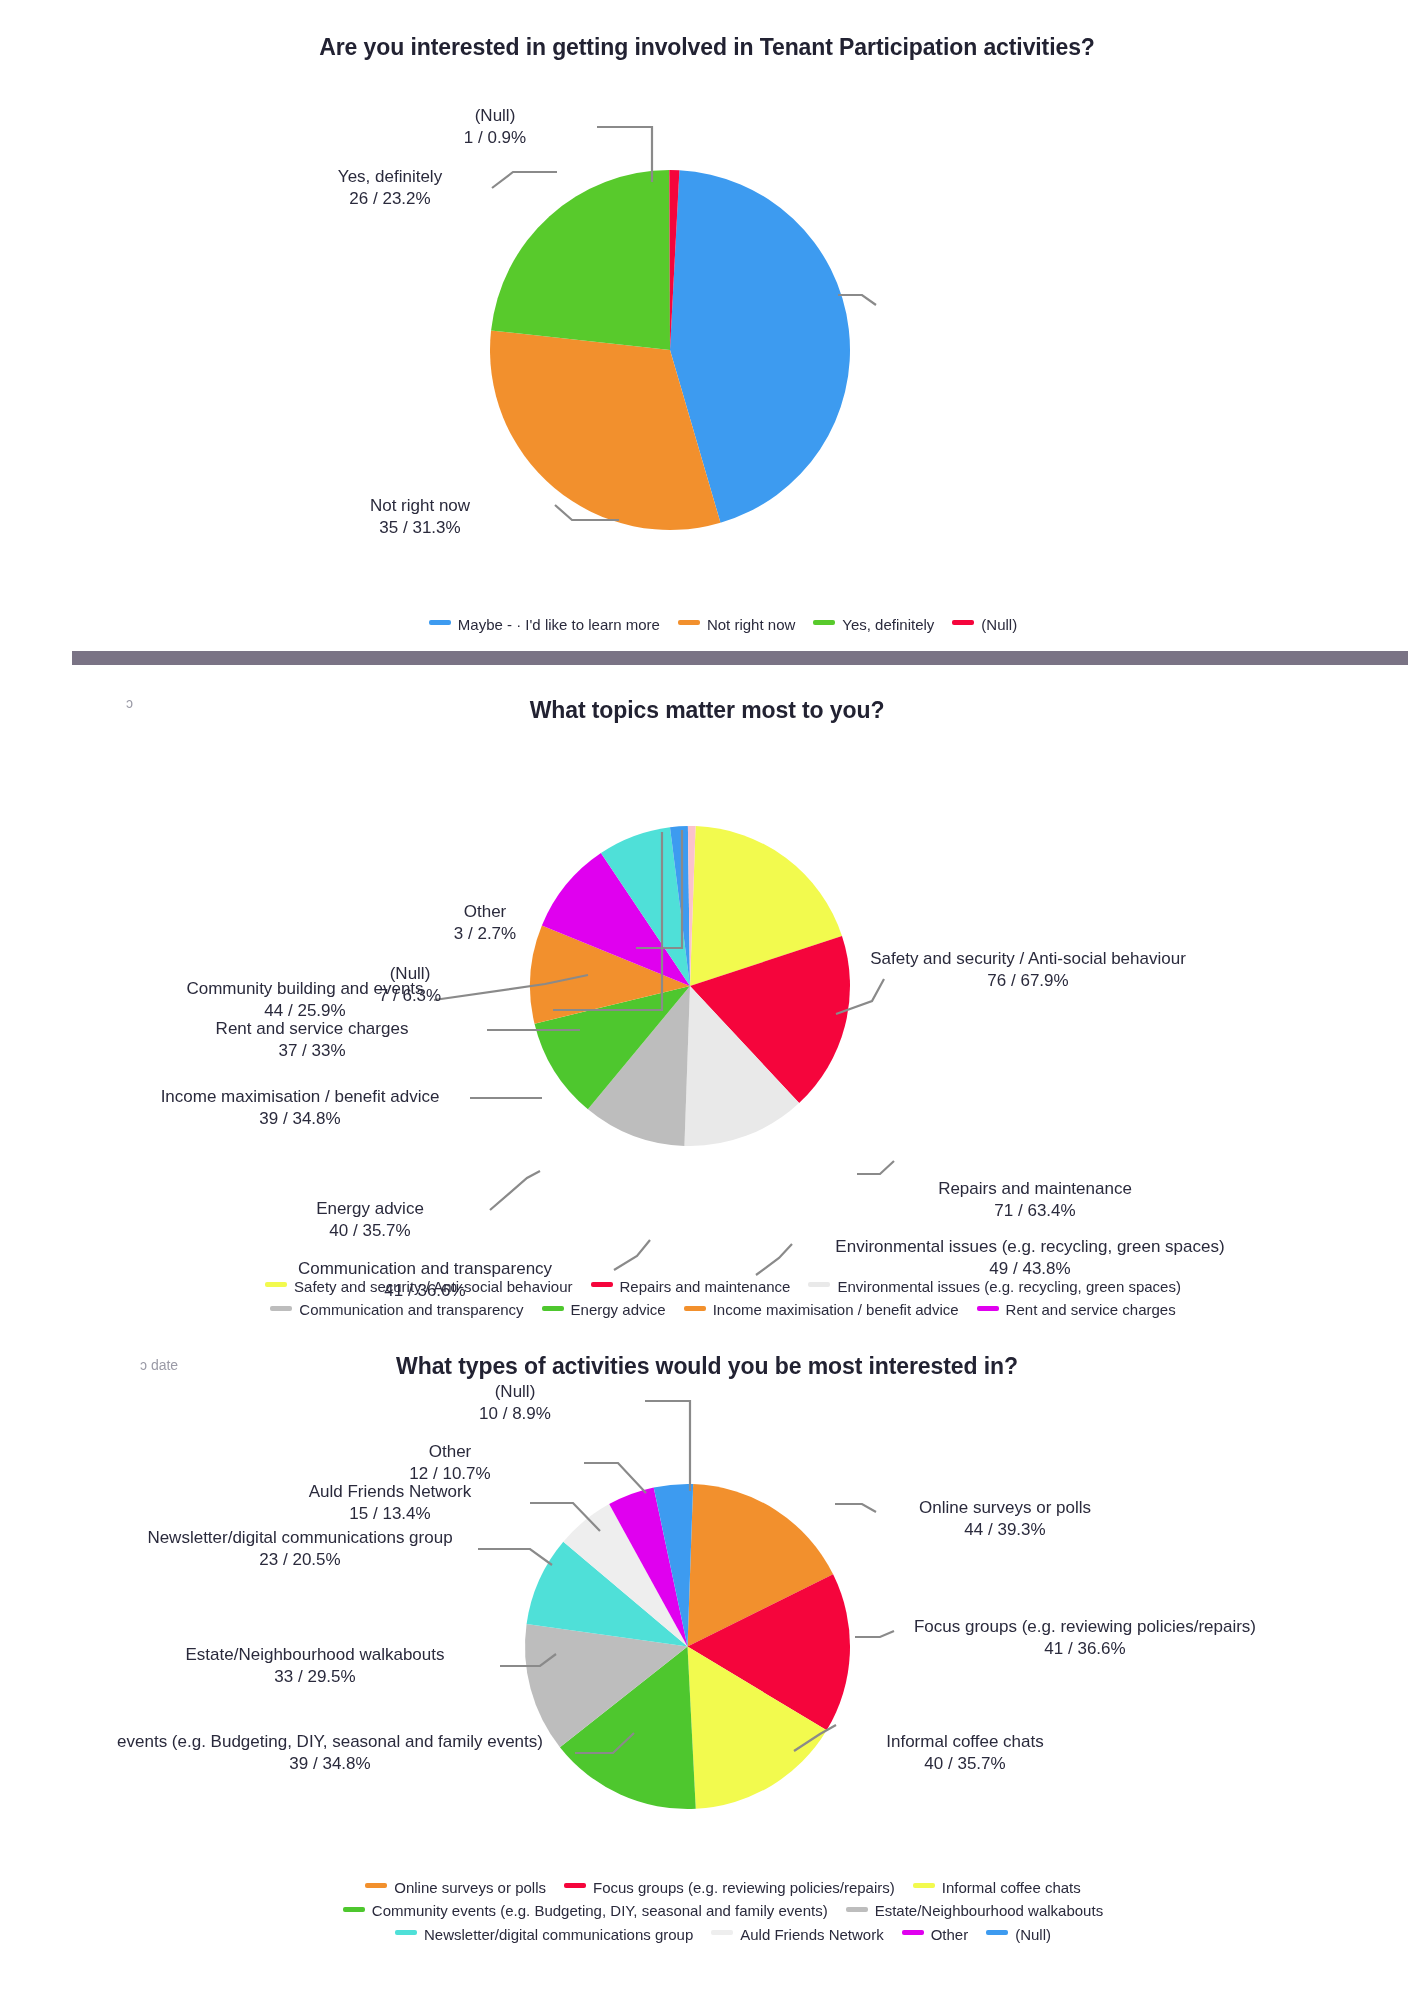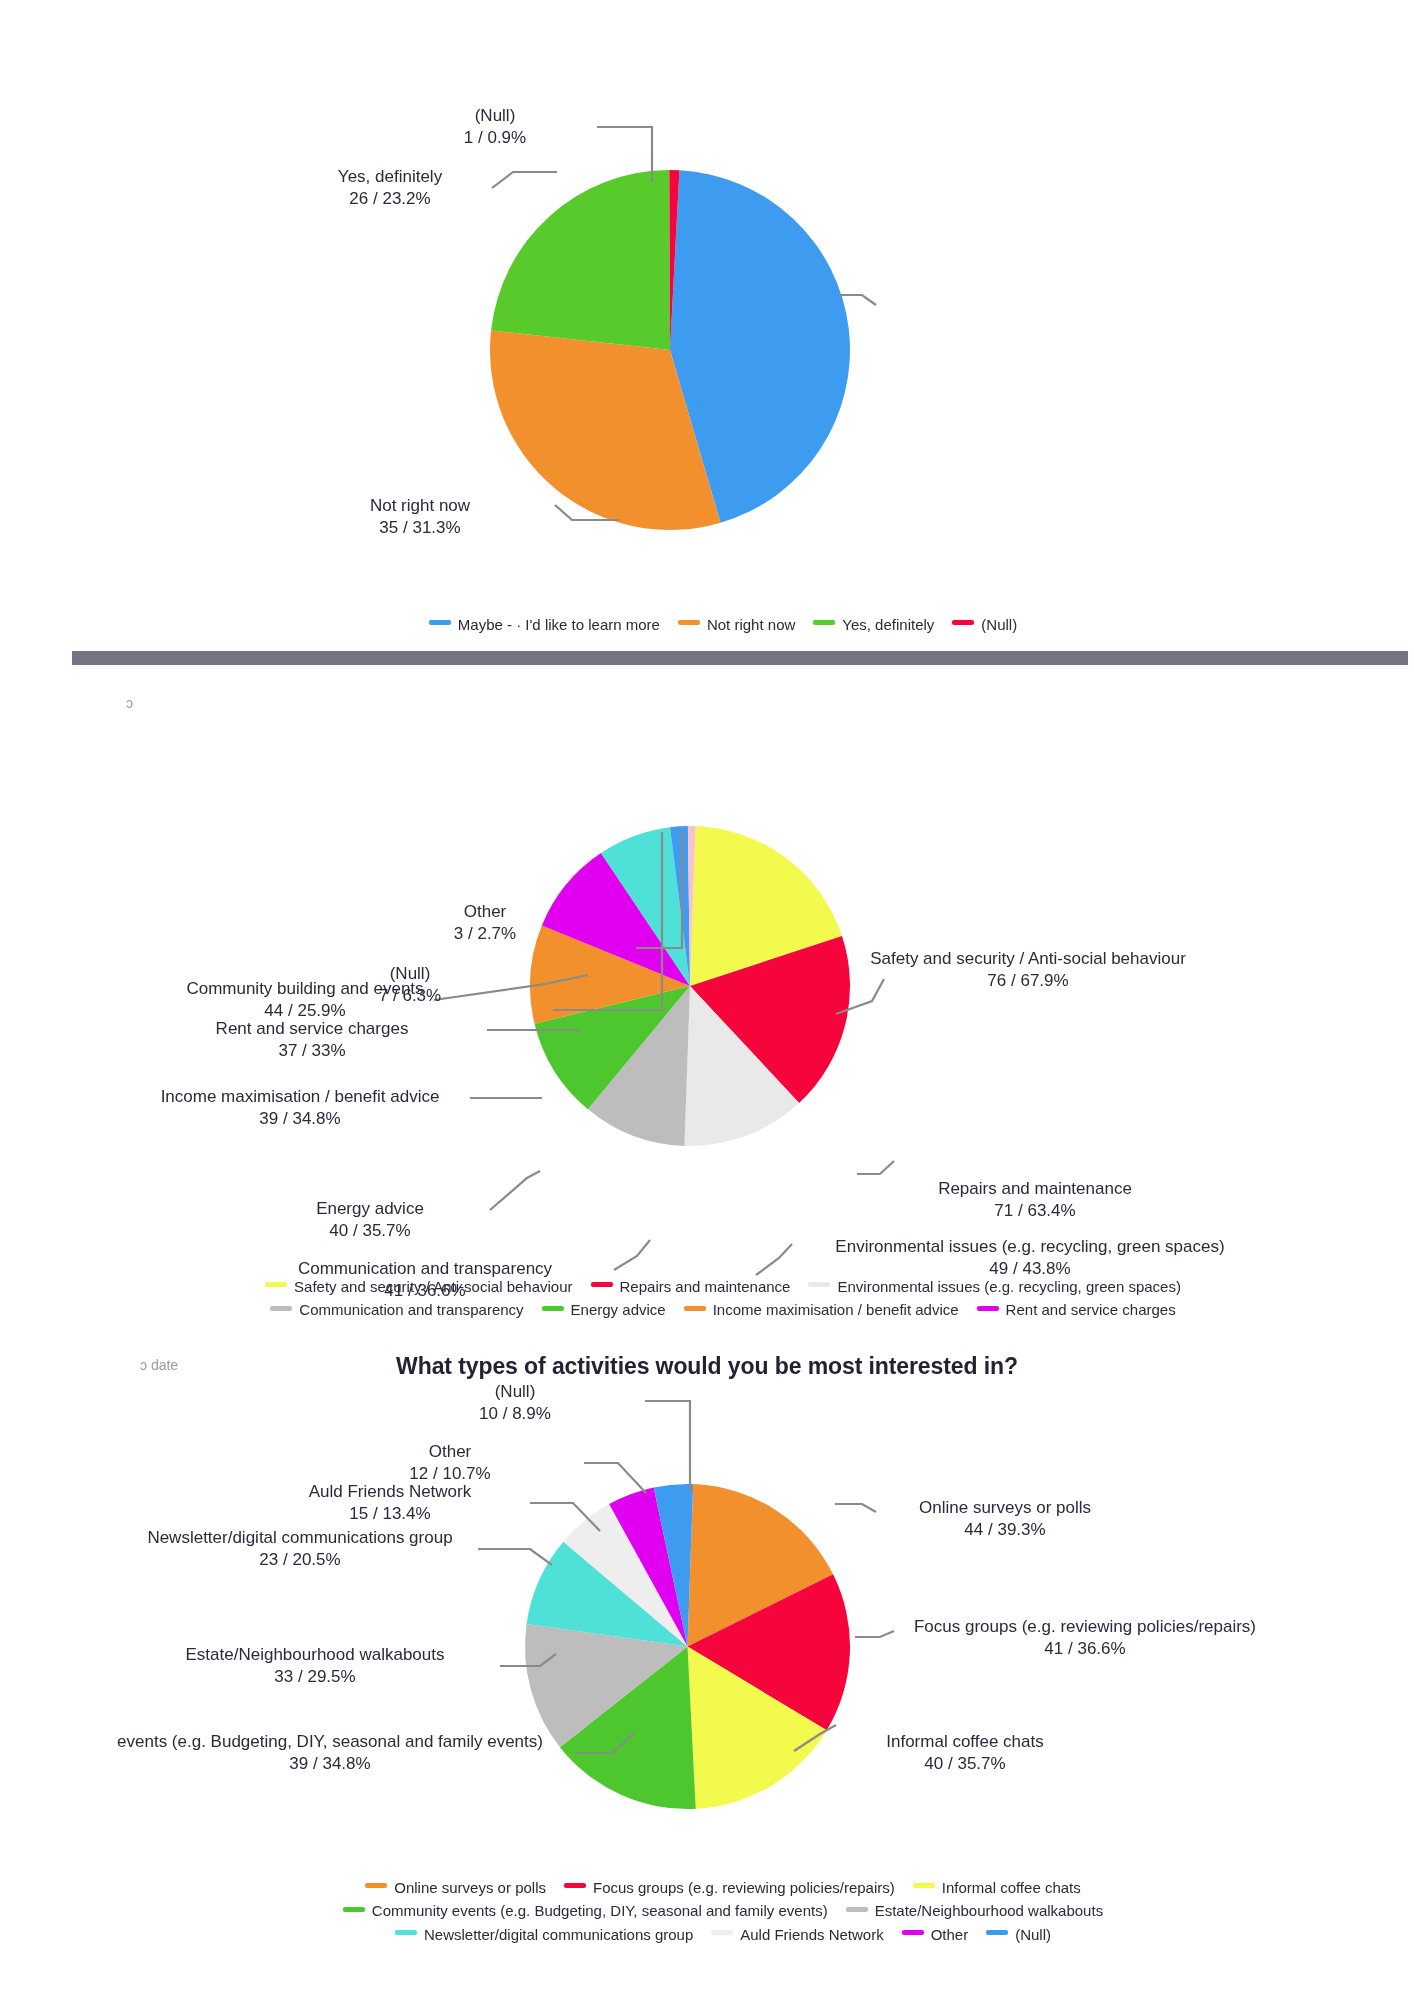--- a/index.html
+++ b/index.html
@@ -85,20 +85,21 @@
     white-space: nowrap;
   }
 </style>
 </head>
 <body>
 
 <div id="page">
 
   <div class="panel" style="top:0;height:656px;">
 
+    <div class="chart-title" style="top:34px;font-size:23px;">Are you interested in getting involved in Tenant Participation activities?</div>
 
     <div class="pie-wrap" style="left:490px;top:170px;width:360px;height:360px;">
       <svg class="pie-svg" width="360" height="360" viewBox="0 0 360 360">
         <g id="pie1-slices">
             <path d="M 180 180 L 189.4204721237299 0.24668374417672112 A 180 180 0 0 1 230.47693007508053 352.77754347772 Z" fill="#3d9bf0"></path>
             <path d="M 180 180 L 230.47693007508053 352.77754347772 A 180 180 0 0 1 1.0576790469710602 160.5154991867079 Z" fill="#f2902d"></path>
             <path d="M 180 180 L 1.0576790469710602 160.5154991867079 A 180 180 0 0 1 179.3268031436273 0.0012588766450107869 Z" fill="#58ca2c"></path>
             <path d="M 180 180 L 179.3268031436273 0.0012588766450107869 A 180 180 0 0 1 189.4204721237299 0.24668374417672112 Z" fill="#f5053c"></path>
           </g>
       </svg>
@@ -133,20 +134,21 @@
         </span>
     </div>
   </div>
 
   <div class="divider" style="top:651px;left:72px;width:1336px;"></div>
 
   <div class="panel" style="top:666px;height:670px;">
 
     <div class="frag" style="left:126px;top:29px;font-size:14px;">ɔ</div>
 
+    <div class="chart-title" style="top:31px;font-size:23px;">What topics matter most to you?</div>
 
     <div class="pie-wrap" style="left:530px;top:160px;width:320px;height:320px;">
       <svg class="pie-svg" width="320" height="320" viewBox="0 0 320 320">
         <g id="pie2-slices">
             <path d="M 160 160 L 165.58391947240017 0.09746767694468872 A 160 160 0 0 1 311.9919678434482 110.01558531825941 Z" fill="#f2fa4e"></path>
             <path d="M 160 160 L 311.9919678434482 110.01558531825941 A 160 160 0 0 1 269.1197376099998 277.01659225906724 Z" fill="#f5053c"></path>
             <path d="M 160 160 L 269.1197376099998 277.01659225906724 A 160 160 0 0 1 154.41608052759986 319.9025323230553 Z" fill="#e9e9e9"></path>
             <path d="M 160 160 L 154.41608052759986 319.9025323230553 A 160 160 0 0 1 57.89803467515533 283.18761576069335 Z" fill="#bdbdbd"></path>
             <path d="M 160 160 L 57.89803467515533 283.18761576069335 A 160 160 0 0 1 4.494283956603368 197.6559726714168 Z" fill="#4ec72e"></path>
             <path d="M 160 160 L 4.494283956603368 197.6559726714168 A 160 160 0 0 1 11.865013461491117 99.53492112602683 Z" fill="#f2902d"></path>

